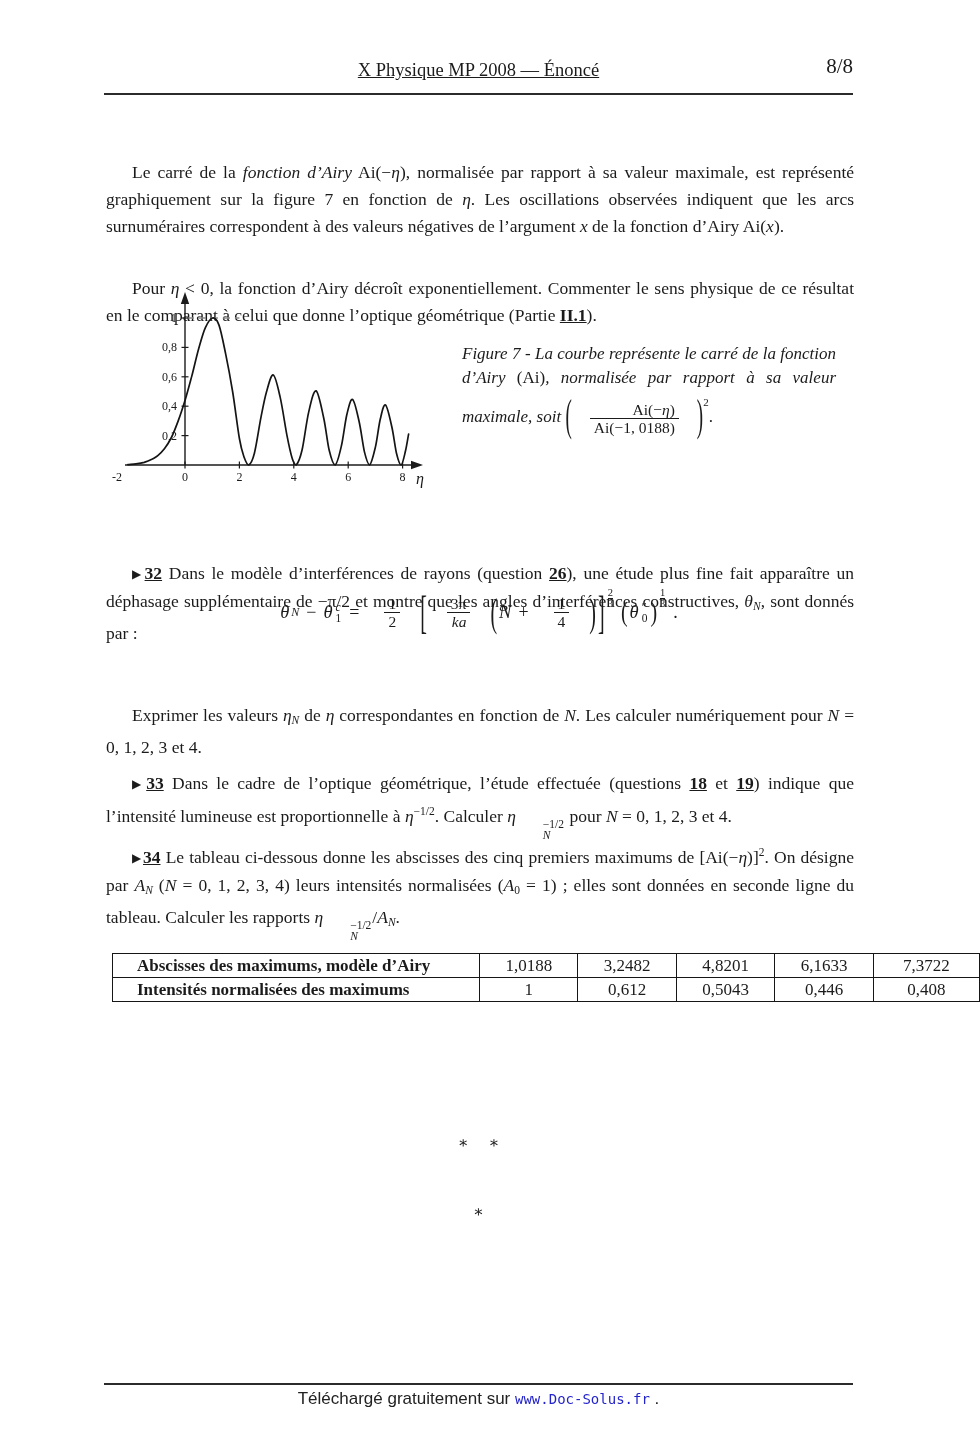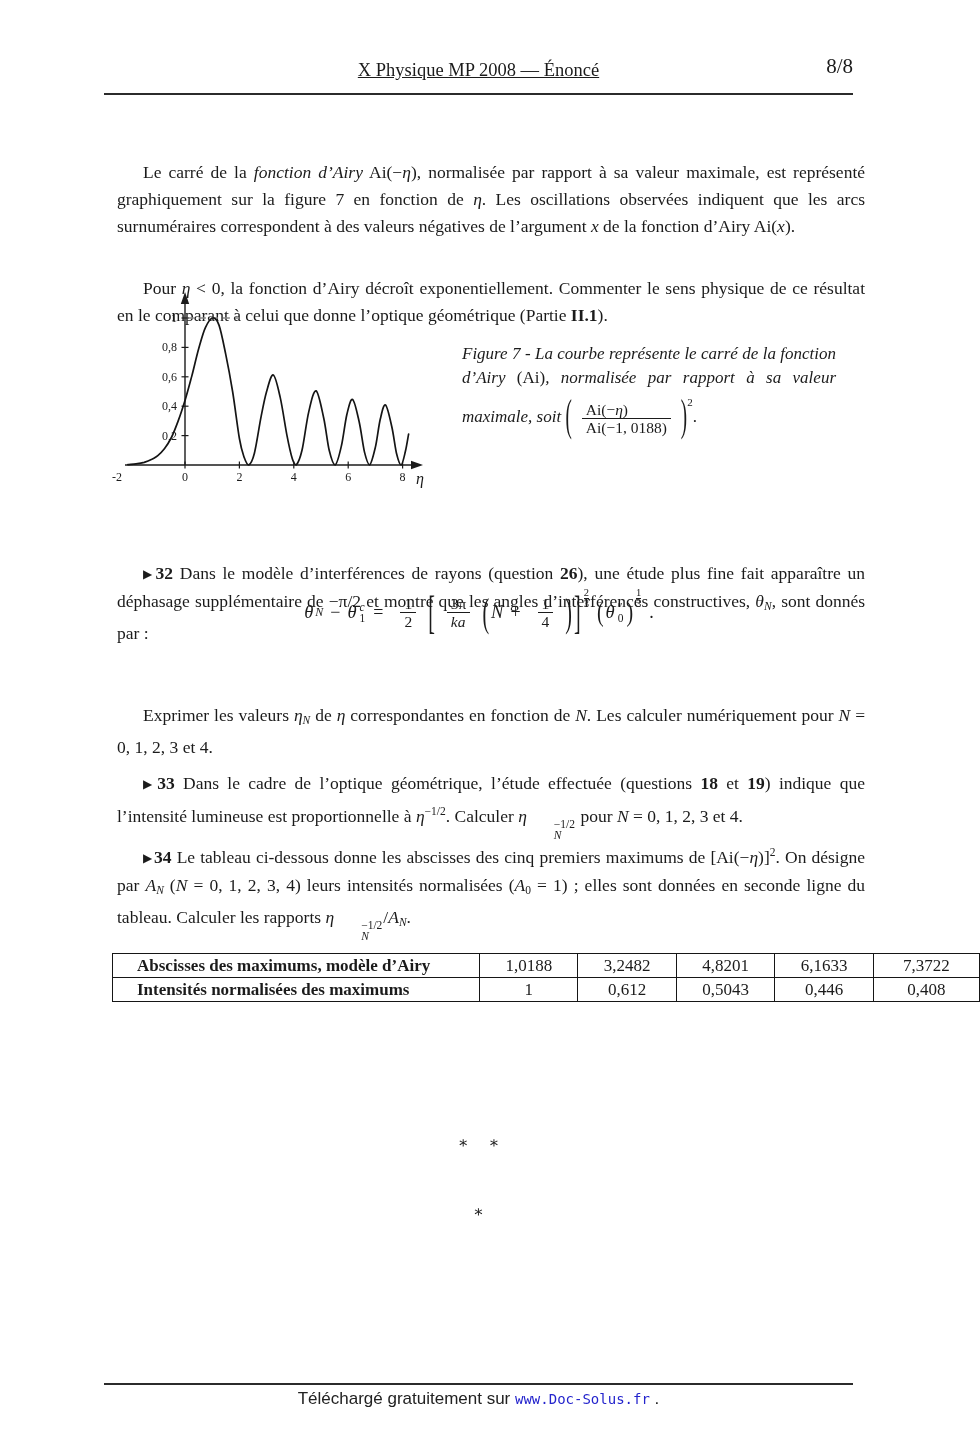--- a/index.html
+++ b/index.html
@@ -6,46 +6,46 @@
   .page{position:relative;width:980px;height:1441px;background:#ffffff;overflow:hidden;
         font-family:"Liberation Serif","DejaVu Serif",serif;color:#1b1b1b;}
 
   
   .h-title{position:absolute;left:104px;top:60px;width:749px;text-align:center;font-size:18.5px;text-decoration:underline;}
   .h-page{position:absolute;top:54px;right:127px;font-size:21px;}
   .h-rule{position:absolute;left:104px;top:93px;width:749px;height:2.4px;background:#2b2b2b;}
   .f-rule{position:absolute;left:104px;top:1383px;width:749px;height:2.2px;background:#2b2b2b;}
 
   
-  .para{position:absolute;left:117px;width:748px;text-align:justify;line-height:27px;
+  .para{position:absolute;left:106px;width:748px;text-align:justify;line-height:27px;
         font-size:17.5px;text-indent:26px;margin-top:48px;}
   #p1{top:111px;} #p2{top:227px;} #q32{top:512px;} #p33{top:654px;}
   #q33{top:722px;} #q34{top:791px;} #pclose{top:875px;}
 
   
-  .r-n{} .r-i{font-style:italic;} .r-b{font-weight:bold;}
+  .r-n{} .r-i{font-style:italic;} .r-b{font-weight:bold;text-decoration:underline;}
   .r-sup{font-size:11.5px;vertical-align:7px;}
   .r-sub{font-size:11.5px;vertical-align:-3px;}
   .r-isub{font-size:11.5px;vertical-align:-3px;font-style:italic;}
   .r-tri{font-size:12px;vertical-align:1.5px;margin-right:1px;}
   .rstack{display:inline-flex;flex-direction:column;align-items:flex-start;
           font-size:11.5px;line-height:11px;vertical-align:-6px;margin:0 1px;}
   .ss-t{} .ss-b{} .ss-i{font-style:italic;}
 
   
   .figure{position:absolute;left:105px;top:288px;width:335px;height:205px;}
   svg text{fill:#1b1b1b;font-family:"Liberation Serif",serif;}
   .caption{position:absolute;left:462px;top:342px;width:374px;text-align:justify;
            line-height:24px;font-size:17px;}
   .cfrac-wrap{white-space:nowrap;}
   .csup{font-size:11px;vertical-align:16px;}
 
   
-  .frac{display:inline-flex;flex-direction:column;text-align:left;vertical-align:middle;
-        font-size:15.5px;line-height:17px;margin:0 10px;}
+  .frac{display:inline-flex;flex-direction:column;text-align:right;vertical-align:middle;
+        font-size:15.5px;line-height:17px;margin:0 18px;}
   .frac .num{padding:0 4px;} .frac .den{border-top:1.4px solid #1b1b1b;padding:0 4px;}
   .mi{font-style:italic;}
   .big18{font-size:18.5px;}
   .msub{font-size:12px;font-style:italic;vertical-align:-3px;}
   .mop{margin:0 5px;font-size:18px;}
   .mperiod{margin-left:6px;font-size:18px;}
   .mexp{display:inline-flex;flex-direction:column;text-align:center;font-size:10.5px;
         line-height:10px;position:relative;top:-14px;margin-left:1px;}
   .mexp .den{border-top:1px solid #1b1b1b;}
   .stretchy{display:inline-block;font-size:20px;transform-origin:center;}

